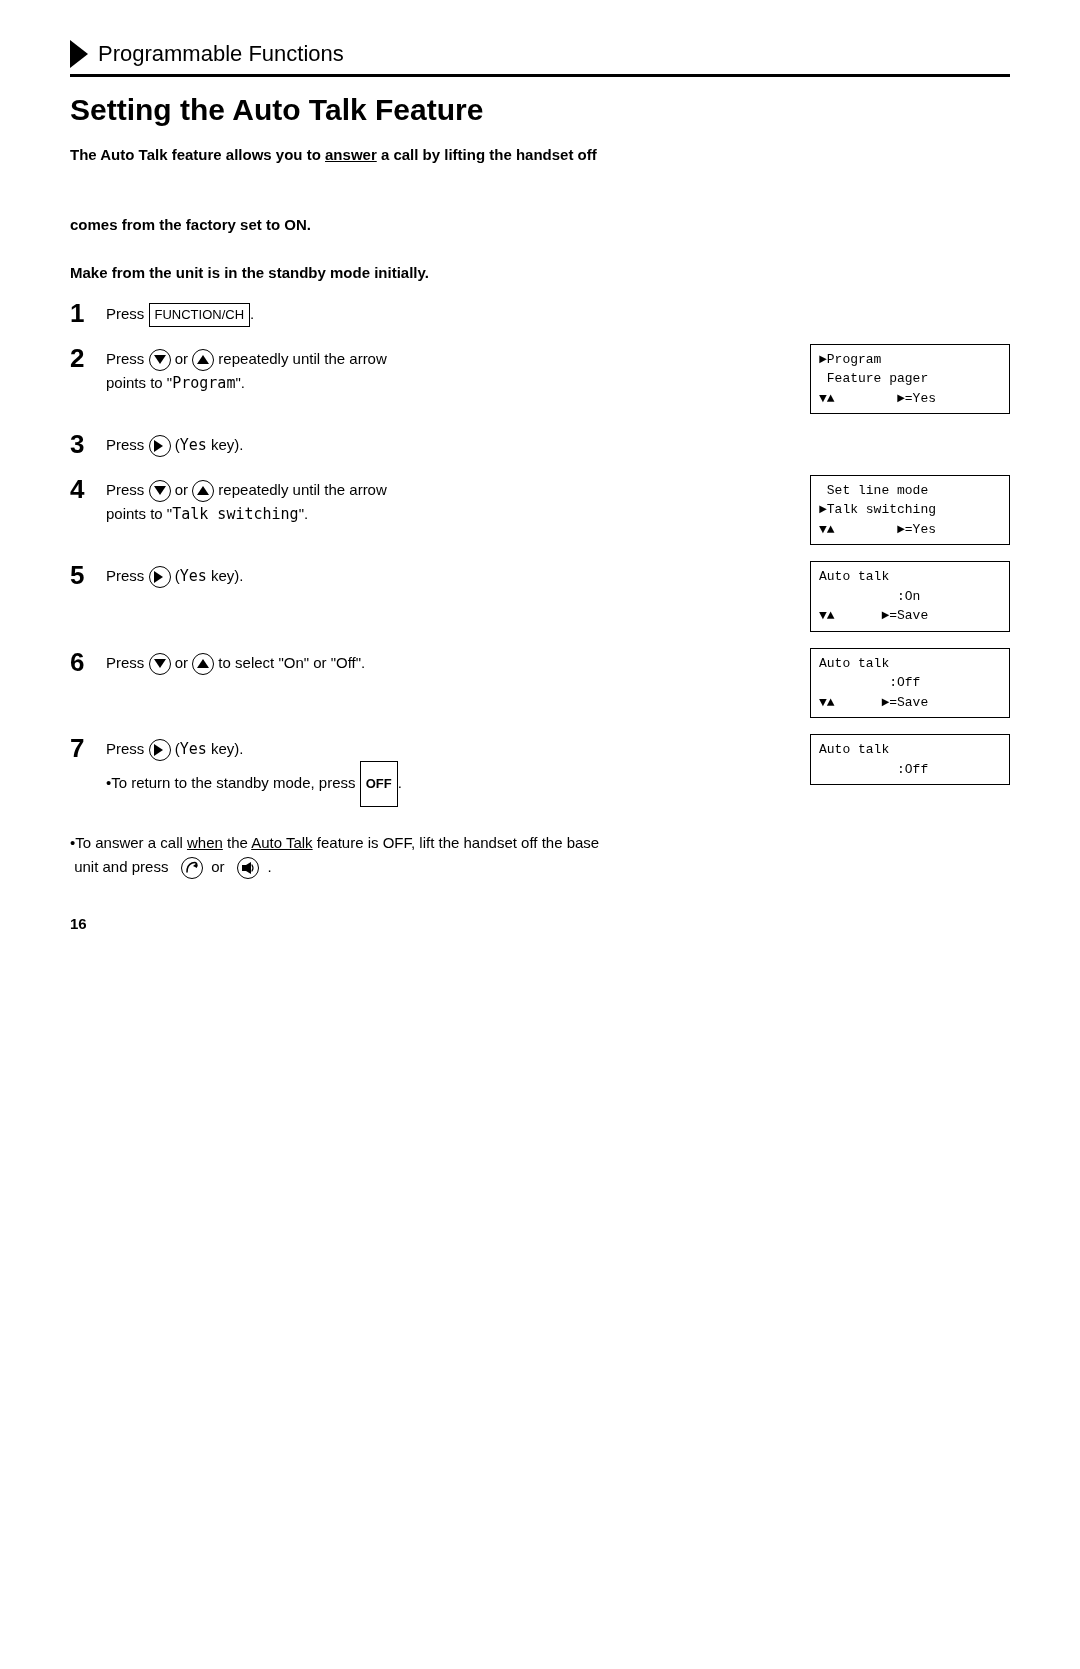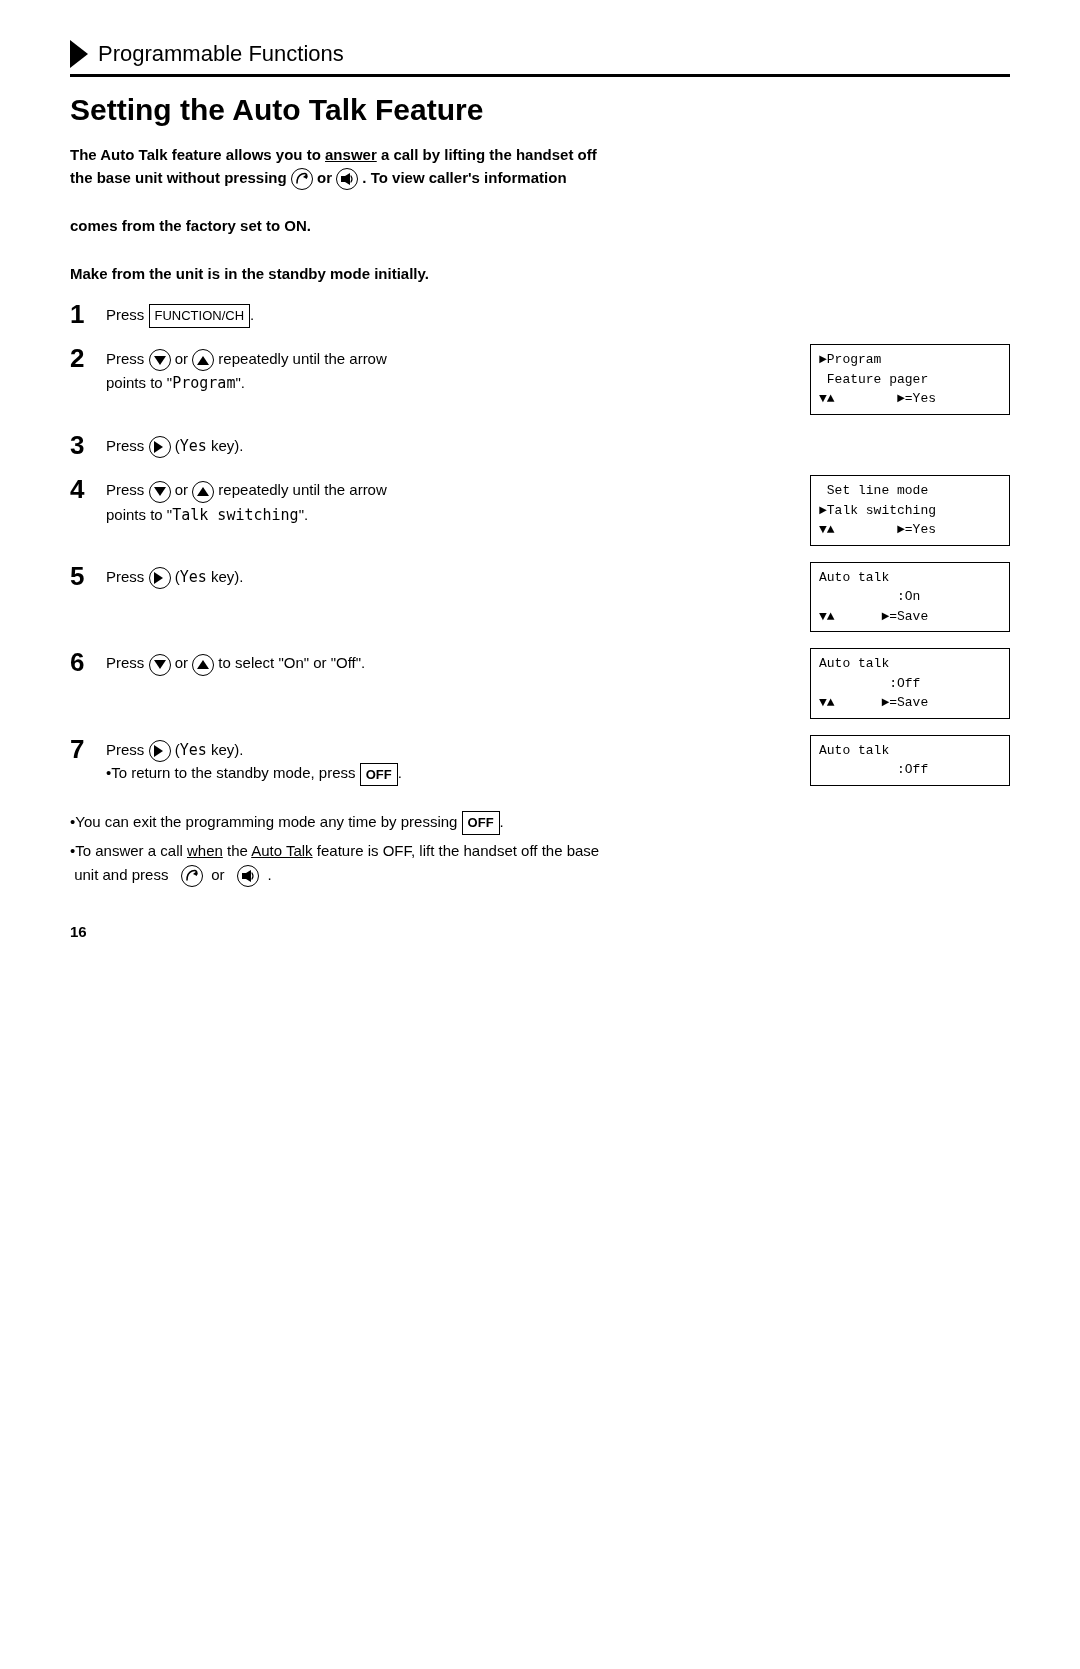--- a/index.html
+++ b/index.html
@@ -113,21 +113,21 @@
       font-size: 13px;
       font-weight: normal;
       font-family: Arial, sans-serif;
       vertical-align: middle;
       background: #fff;
     }
 
     .off-btn {
       display: inline-block;
       border: 1.5px solid #000;
-      padding: 1px 5px;
+      padding: 12px 5px;
       font-size: 13px;
       font-weight: bold;
       font-family: Arial, sans-serif;
       vertical-align: middle;
       background: #fff;
       text-align: center;
     }
 
     
     .footer-notes {
@@ -203,39 +203,21 @@
 <div class="header-section">
   <span class="header-arrow"></span>
   <span class="header-title">Programmable Functions</span>
 </div>
 <hr class="header-rule">
 
 <h1 class="page-title">Setting the Auto Talk Feature</h1>
 
 <div class="intro-text">
   <span>The Auto Talk feature allows you to <span class="underlined">answer</span> a call by lifting the handset off</span><br>
-  <span>the base unit without pressing 
-    
-    <span class="nav-btn">
-      <svg width="16" height="16" viewBox="0 0 16 16">
-          <path d="M3 12 Q3 5 8 3 Q13 1 13 6" stroke="#000" stroke-width="1.5" fill="none" stroke-linecap="round"></path>
-          <polygon points="13,3 13,8 9,6" fill="#000"></polygon>
-        </svg>
-    </span>
-    <span> or </span>
-    
-    <span class="nav-btn">
-      <svg width="16" height="16" viewBox="0 0 16 16">
-        <rect x="2" y="5" width="4" height="6" fill="#000"></rect>
-        <polygon points="6,5 11,2 11,14 6,11" fill="#000"></polygon>
-        <path d="M12 5 Q14 8 12 11" stroke="#000" stroke-width="1.2" fill="none" stroke-linecap="round"></path>
-      </svg>
-    </span>
-    . To view caller's information
-  </span><br>
+  <br>
   <br>
   <span>comes from the factory set to ON.</span>
 </div>
 
 <p class="bold-line">Make from the unit is in the standby mode initially.</p>
 
 <div class="steps-container">
 
   <div class="step-row">
     <div class="step-number">1</div>
@@ -345,21 +327,20 @@
     </div>
     <div class="step-display">
       <div class="lcd-box">Auto talk
           :Off</div>
     </div>
   </div>
 
 </div>
 
 <div class="footer-notes">
-  <p>•You can exit the programming mode any time by pressing <span class="off-btn">OFF</span>.</p>
   <p>•To answer a call <span class="underlined">when</span> the <span class="underlined">Auto Talk</span> feature is OFF, lift the handset off the base<br>
   &nbsp;unit and press &nbsp;
     <span class="nav-btn">
       <svg width="16" height="16" viewBox="0 0 16 16">
           <path d="M3 12 Q3 5 8 3 Q13 1 13 6" stroke="#000" stroke-width="1.5" fill="none" stroke-linecap="round"></path>
           <polygon points="13,3 13,8 9,6" fill="#000"></polygon>
         </svg>
     </span>
     &nbsp;or &nbsp;
     <span class="nav-btn">

